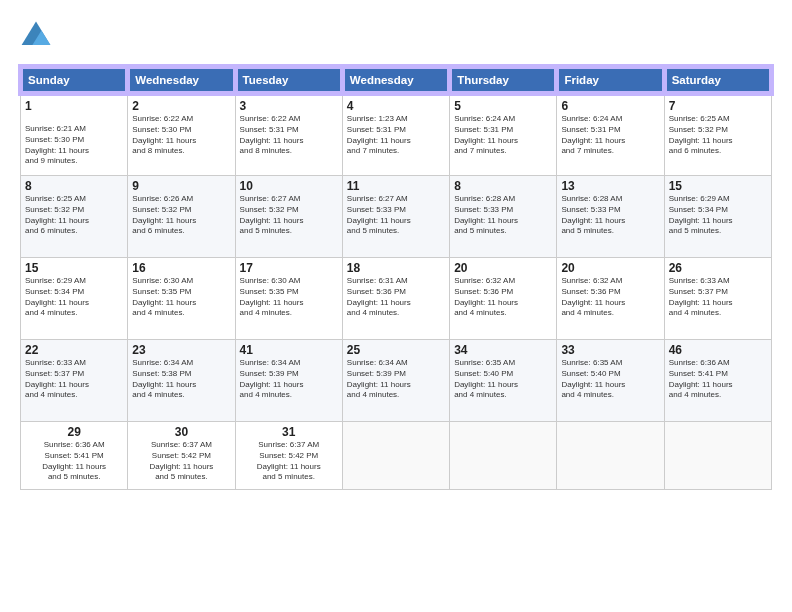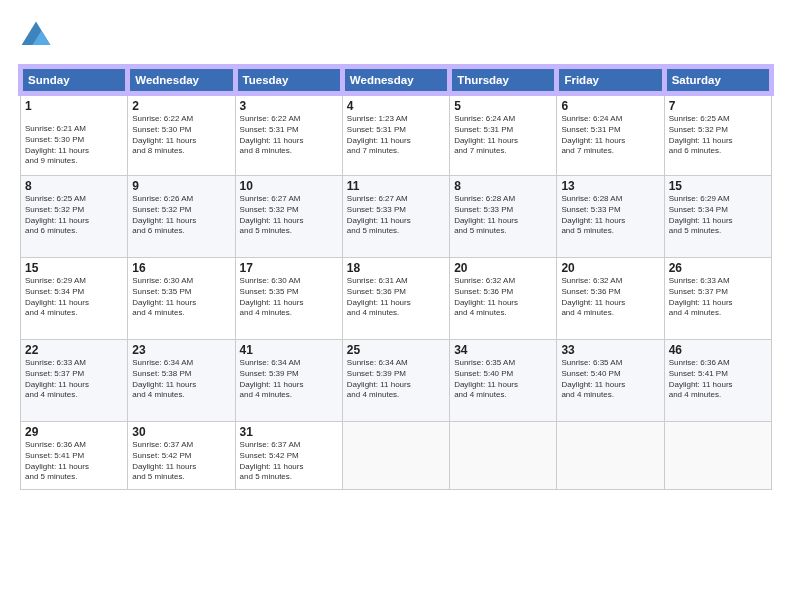--- a/index.html
+++ b/index.html
@@ -88,20 +88,21 @@
     .day-info {
       font-size: 8px;
       color: #333;
       line-height: 1.35;
     }
     .empty-cell {
       background: #f9f9f9 !important;
     }
     .last-row td {
       height: 68px;
+      text-align: center;
     }
   </style>
 </head>
 <body>
 
 <div class="page">
   <div class="header">
     <div class="logo">
       <svg class="logo-icon" viewBox="0 0 40 40">
         <polygon points="20,4 36,30 4,30" fill="#1a6faf" opacity="0.85"></polygon>

